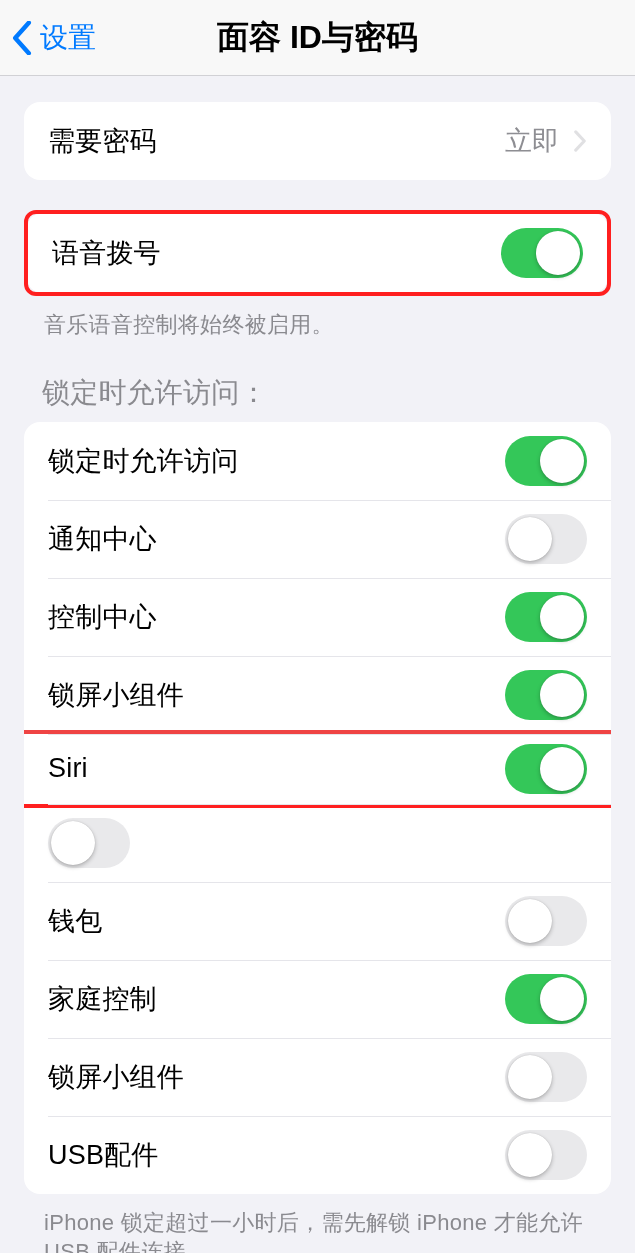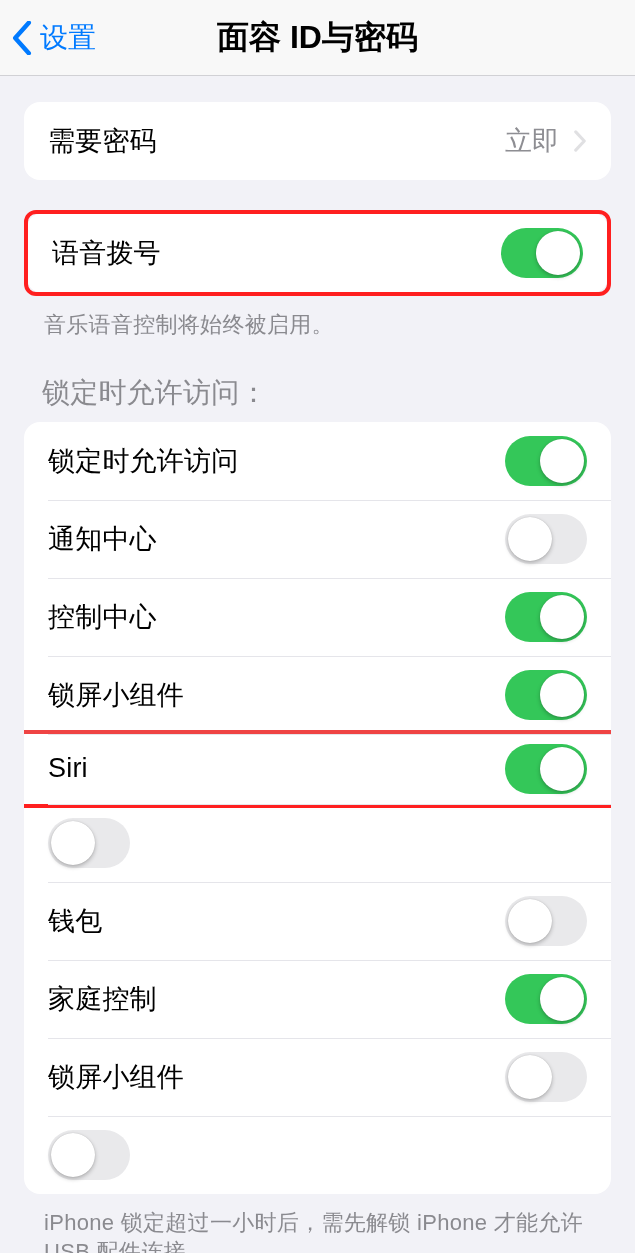--- a/index.html
+++ b/index.html
@@ -238,20 +238,21 @@
           <span class="knob"></span>
         </span>
       </div>
       <div class="row">
         <span class="row-label">锁屏小组件</span>
         <span class="toggle off">
           <span class="knob"></span>
         </span>
       </div>
       <div class="row">
+        <span class="row-label">USB配件</span>
         <span class="toggle off">
           <span class="knob"></span>
         </span>
       </div>
     </div>
   <div class="group-footer">iPhone 锁定超过一小时后，需先解锁 iPhone 才能允许USB 配件连接。</div>
 
 </div>
 
 </body></html>

